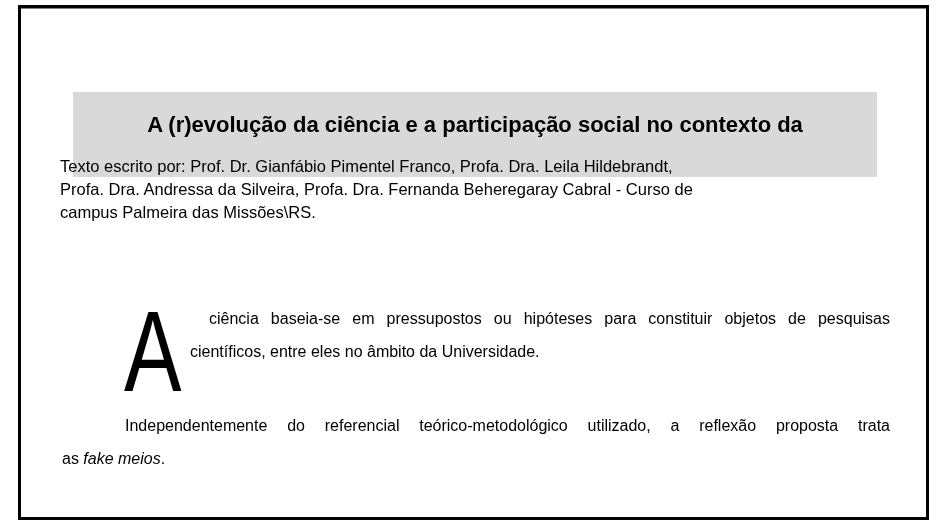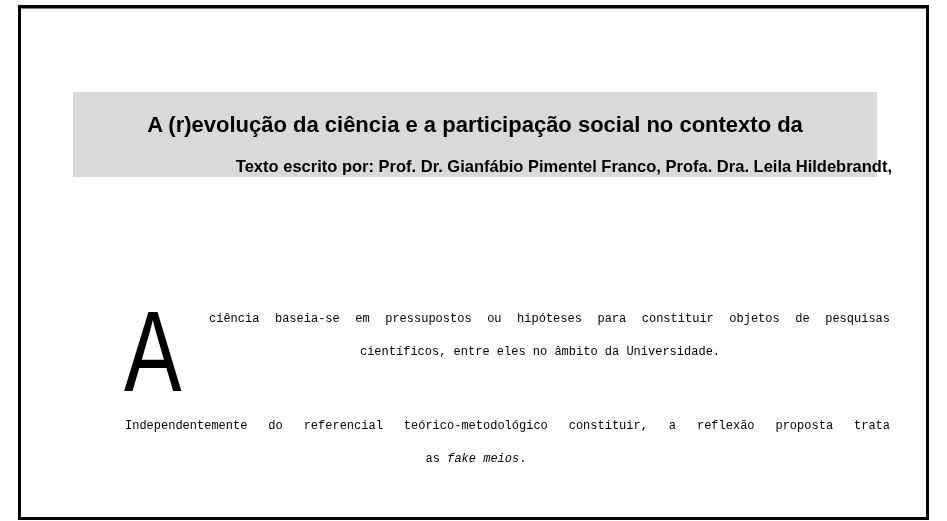--- a/index.html
+++ b/index.html
@@ -28,76 +28,77 @@
     font-weight: bold;
     font-size: 22px;
     line-height: 40px;
     padding-top: 13px;
     margin-top: 36px;
   }
   .byline {
     position: absolute;
     left: 60px; top: 155px;
     width: 832px;
-    text-align: right;
-    font-weight: bold;
+    text-align: left;
+    font-weight: normal;
     font-size: 16.5px;
     line-height: 22.8px;
   }
   .dropcap {
     position: absolute;
     left: 124px; top: 294px;
     font-size: 115px;
     line-height: 115px;
     transform: scaleX(0.75);
     transform-origin: 0 0;
     white-space: nowrap;
   }
   .para {
     position: absolute;
     left: 62px;
     width: 828px;
-    font-size: 12px;
+    font-size: 16px;
     line-height: 32.5px;
-    font-family: Liberation Mono, monospace;
   }
   .para1 { top: 303px; padding-left: 128px; }
   .para2 { top: 410px; }
   .jline {
     white-space: nowrap;
     text-align: justify;
     text-align-last: justify;
     height: 32.5px;
     overflow: visible;
   }
   .lline {
     white-space: nowrap;
-    text-align: center;
+    text-align: left;
     height: 32.5px;
   }
   .indent1 { text-indent: 19px; }
   .indent2 { text-indent: 63px; }
   .it { font-style: italic; }
 </style>
 </head>
 <body>
 
 <div class="frame"></div>
 
 <div class="title-highlight">
   <div>A (r)evolução da ciência e a participação social no contexto da</div>
 </div>
 
 <div class="byline">
   <div>Texto escrito por: Prof. Dr. Gianfábio Pimentel Franco, Profa. Dra. Leila Hildebrandt,</div>
+  <div>Profa. Dra. Andressa da Silveira, Profa. Dra. Fernanda Beheregaray Cabral - Curso de</div>
+  <div>campus Palmeira das Missões\RS.</div>
 </div>
 
 <div class="dropcap">A</div>
 
 <div class="para para1">
   <div class="jline indent1">ciência baseia-se em pressupostos ou hipóteses para constituir objetos de pesquisas</div>
   <div class="lline">científicos, entre eles no âmbito da Universidade.</div>
 </div>
 
 <div class="para para2">
-  <div class="jline indent2">Independentemente do referencial teórico-metodológico constituir, a reflexão proposta trata</div>
+  <div class="jline indent2">Independentemente do referencial teórico-metodológico utilizado, a reflexão proposta trata</div>
   <div class="lline"><span>as </span><span class="it">fake meios</span><span>.</span></div>
 </div>
 
 </body></html>

